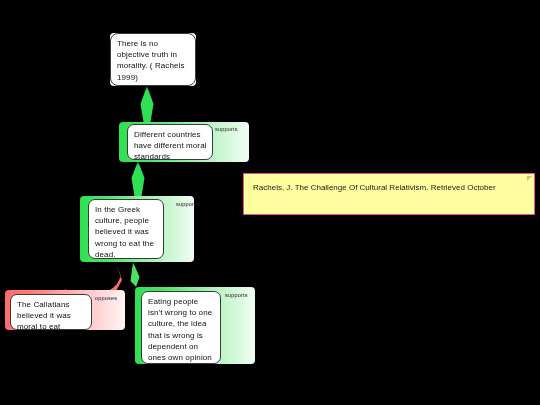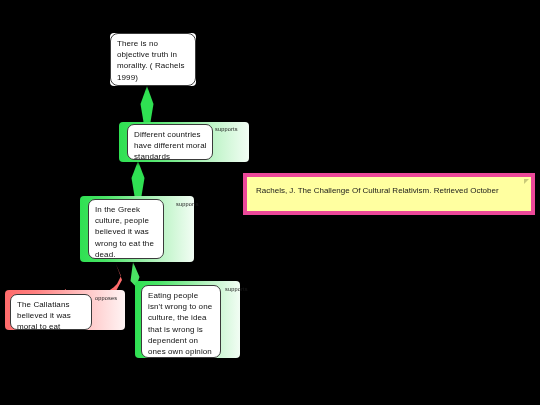--- a/index.html
+++ b/index.html
@@ -63,21 +63,21 @@
     color: #1b1b1b;
     letter-spacing: 0.15px;
     white-space: nowrap;
   }
 
   
   #citation {
     position: absolute;
     box-sizing: border-box;
     background: #ffffa0;
-    border: 4px solid #ec4899;
+    border: 1px solid #ec4899;
     color: #1a1a1a;
     font-size: 8px;
     line-height: 13px;
     padding: 7px 20px 7px 9px;
     box-shadow: 1px 1px 2px rgba(0,0,0,0.45);
     overflow: hidden;
   }
   #citation .fold {
     position: absolute;
     right: 2px;
@@ -123,21 +123,21 @@
   <div class="arg-node supports" style="left:80px; top:196px; width:114px; height:66px;">
     <span class="badge" style="left:96px; top:5px;">supports</span>
     <div class="claim" style="left:8px; top:3px; width:76px; height:60px;">In the Greek culture, people believed it was wrong to eat the dead.</div>
   </div>
 
   <div class="arg-node opposes" style="left:5px; top:290px; width:120px; height:40px;">
     <span class="badge" style="left:90px; top:5px;">opposes</span>
     <div class="claim" style="left:5px; top:4px; width:82px; height:36px;">The Callatians believed it was moral to eat people.</div>
   </div>
 
-  <div class="arg-node supports" style="left:135px; top:281px; width:105px; height:77px;">
+  <div class="arg-node supports" style="left:135px; top:287px; width:120px; height:77px;">
     <span class="badge" style="left:90px; top:5px;">supports</span>
     <div class="claim" style="left:6px; top:4px; width:80px; height:73px;">Eating people isn't wrong to one culture, the idea that is wrong is dependent on ones own opinion</div>
   </div>
 
   <div id="citation" style="left:243px; top:173px; width:292px; height:42px;">
     <span class="fold"></span>
     <div>Rachels, J. The Challenge Of Cultural Relativism. Retrieved October</div>
   </div>
 
 </div>

